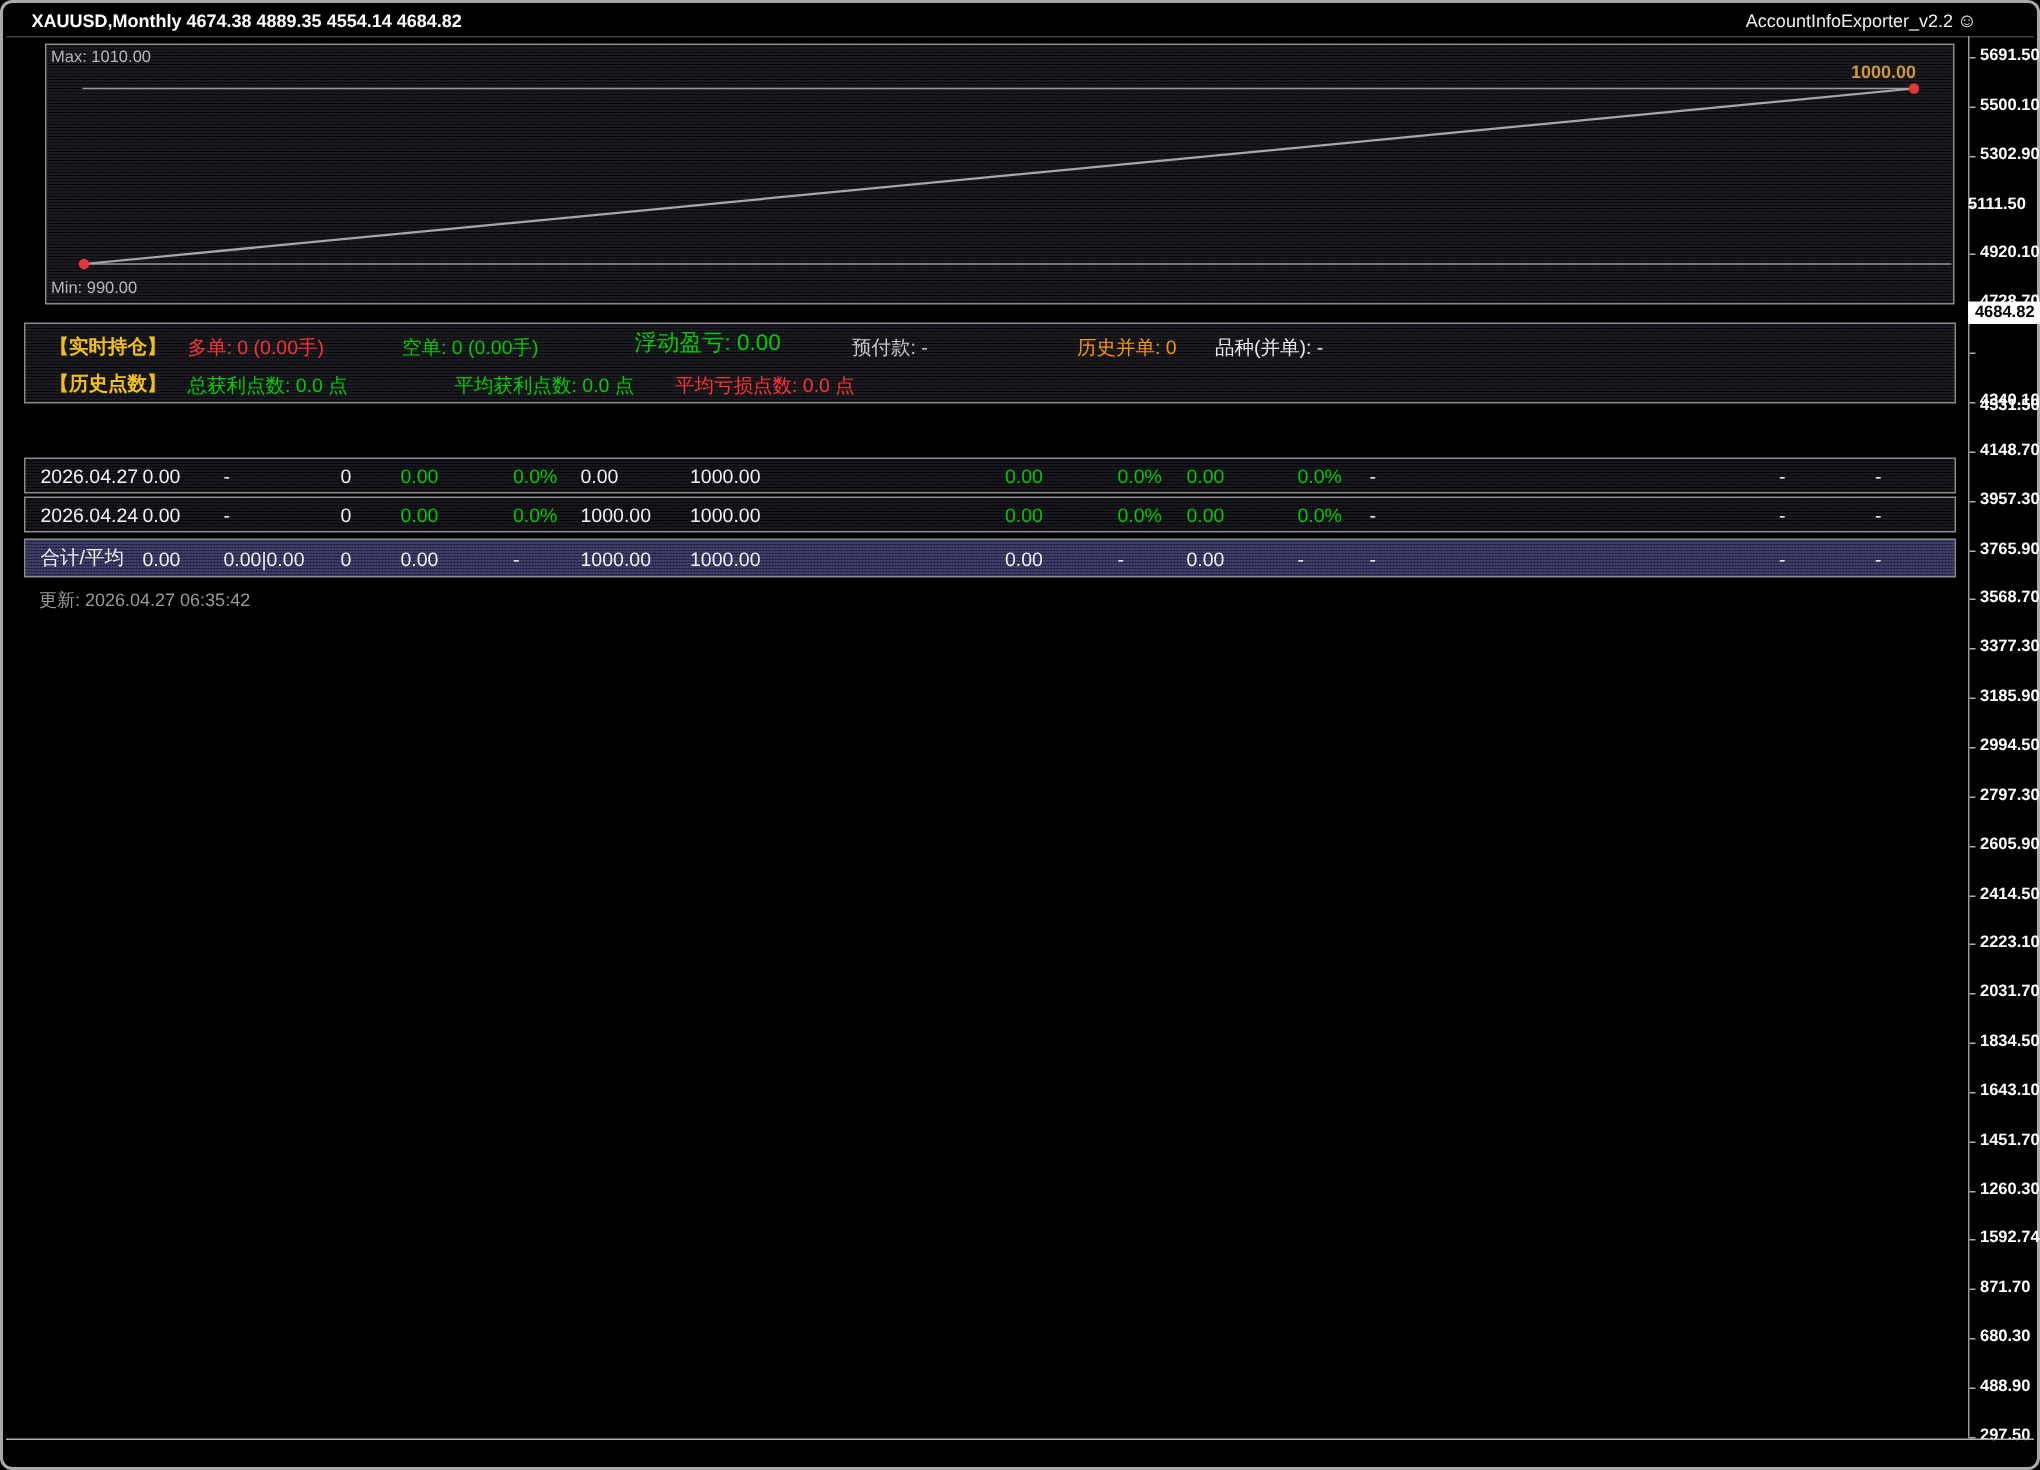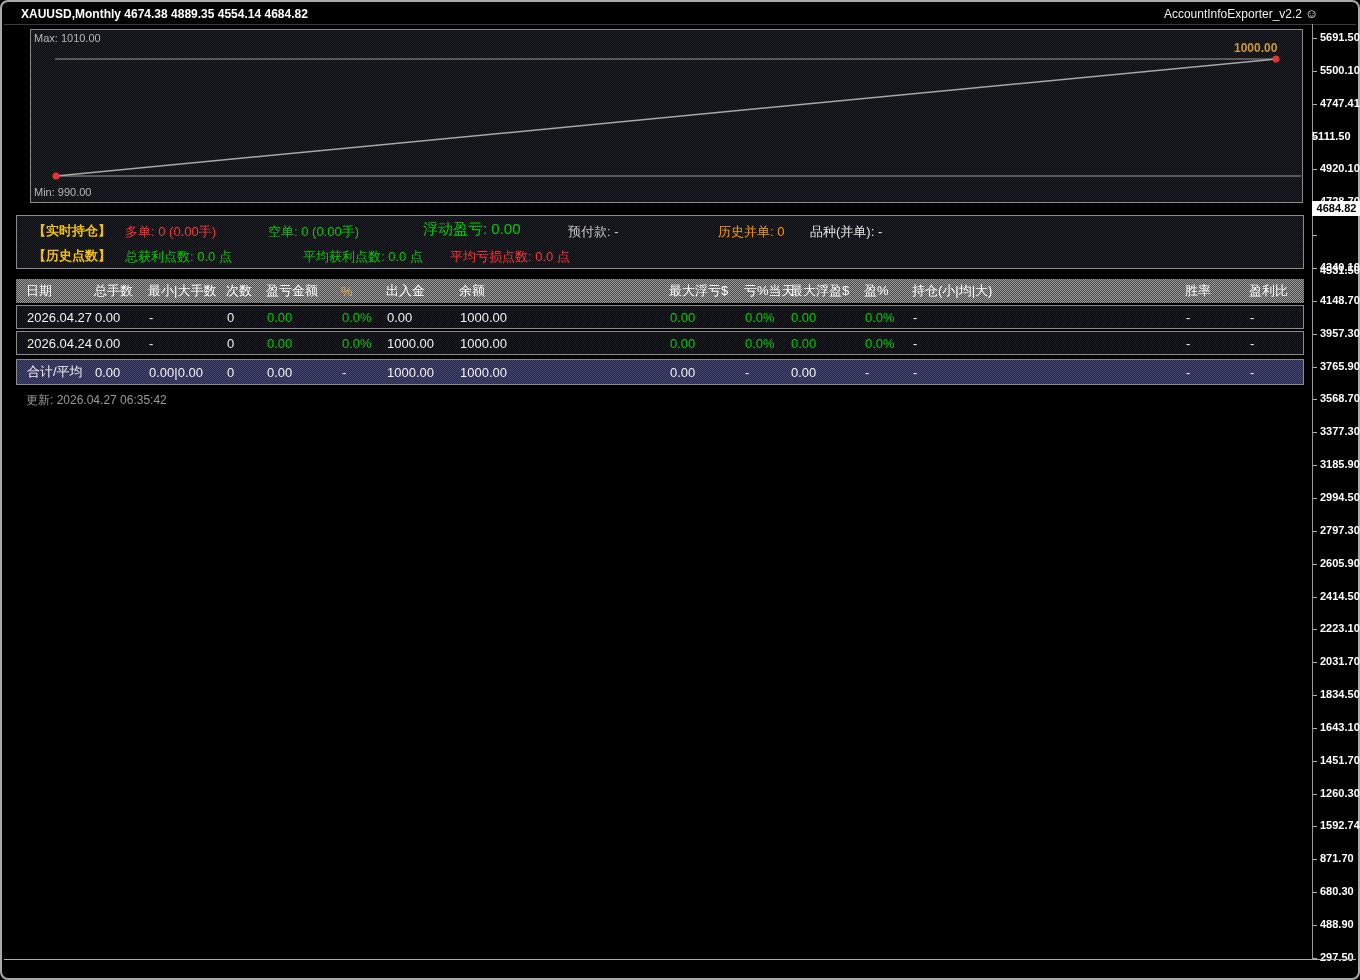--- a/index.html
+++ b/index.html
@@ -78,37 +78,20 @@
       <div class="abs info-span green big" style="left:406px;top:5px;">浮动盈亏: 0.00</div>
       <div class="abs info-span silver" style="left:551px;top:8px;">预付款: -</div>
       <div class="abs info-span orange" style="left:701px;top:8px;">历史并单: 0</div>
       <div class="abs info-span white" style="left:793px;top:8px;">品种(并单): -</div>
       <div class="abs info-span gold" style="left:16px;top:32px;">【历史点数】</div>
       <div class="abs info-span green" style="left:108px;top:33px;">总获利点数: 0.0 点</div>
       <div class="abs info-span green" style="left:286px;top:33px;">平均获利点数: 0.0 点</div>
       <div class="abs info-span red" style="left:433px;top:33px;">平均亏损点数: 0.0 点</div>
     </div>
 
-    <div id="table-header" class="abs trow hdr bg-header" style="left:12px;top:254px;width:1288px;height:24px;">
-        <div class="cell" style="width: 68px;">日期</div>
-        <div class="cell" style="width: 54px;">总手数</div>
-        <div class="cell" style="width: 78px;">最小|大手数</div>
-        <div class="cell" style="width: 40px;">次数</div>
-        <div class="cell" style="width: 75px;">盈亏金额</div>
-        <div class="cell pct" style="width: 45px;">%</div>
-        <div class="cell" style="width: 73px;">出入金</div>
-        <div class="cell" style="width: 210px;">余额</div>
-        <div class="cell" style="width: 75px;">最大浮亏$</div>
-        <div class="cell" style="width: 46px;">亏%当天</div>
-        <div class="cell" style="width: 74px;">最大浮盈$</div>
-        <div class="cell" style="width: 48px;">盈%</div>
-        <div class="cell" style="width: 273px;">持仓(小|均|大)</div>
-        <div class="cell" style="width: 64px;">胜率</div>
-        <div class="cell" style="width: 45px;">盈利比</div>
-      </div>
 
     <div id="table-rows" class="abs" style="left:12px;top:280px;width:1288px;height:52px;padding-left:40px;">
         <div class="abs trow panel-border bg-row" style="left: 0px; top: 0px; width: 1288px; height: 24px;">
           <div class="cell" style="width: 68px;">2026.04.27</div>
           <div class="cell" style="width: 54px;">0.00</div>
           <div class="cell" style="width: 78px;">-</div>
           <div class="cell" style="width: 40px;">0</div>
           <div class="cell green" style="width: 75px;">0.00</div>
           <div class="cell green" style="width: 45px;">0.0%</div>
           <div class="cell" style="width: 73px;">0.00</div>
@@ -161,21 +144,21 @@
     <div class="abs update-text nowrap" style="left:22px;top:367px;">更新: 2026.04.27 06:35:42</div>
   </div>
 
   <div class="abs" style="left:1310px;top:22px;width:1px;height:935px;background:#9a9a9a;"></div>
   <div id="price-axis" class="abs" style="left:1310px;top:22px;width:50px;height:935px;">
       <div class="tick-dash" style="left: 1px; top: 14px;"></div>
       <div class="tick-label" style="left: 8px; top: 7px;">5691.50</div>
       <div class="tick-dash" style="left: 1px; top: 46.9px;"></div>
       <div class="tick-label" style="left: 8px; top: 39.9px;">5500.10</div>
       <div class="tick-dash" style="left: 1px; top: 79.7px;"></div>
-      <div class="tick-label" style="left: 8px; top: 72.7px;">4747.41</div>
+      <div class="tick-label" style="left: 8px; top: 72.7px;">5302.90</div>
       <div class="tick-dash" style="left: 1px; top: 112.6px;"></div>
       <div class="tick-label" style="left: 0; top: 105.6px;">5111.50</div>
       <div class="tick-dash" style="left: 1px; top: 145.4px;"></div>
       <div class="tick-label" style="left: 8px; top: 138.4px;">4920.10</div>
       <div class="tick-dash" style="left: 1px; top: 178.3px;"></div>
       <div class="tick-label" style="left: 8px; top: 171.3px;">4728.70</div>
       <div class="tick-dash" style="left: 1px; top: 211.1px;"></div>
       <div class="tick-label" style="left: 8px; top: 204.1px; margin-top: 36px;">4531.50</div>
       <div class="tick-dash" style="left: 1px; top: 244px;"></div>
       <div class="tick-label" style="left: 8px; top: 237px;">4340.10</div>

